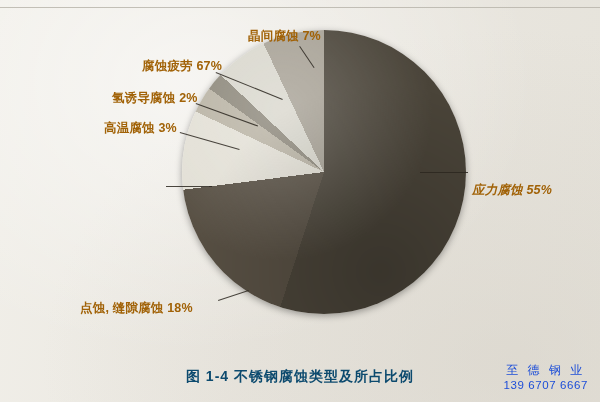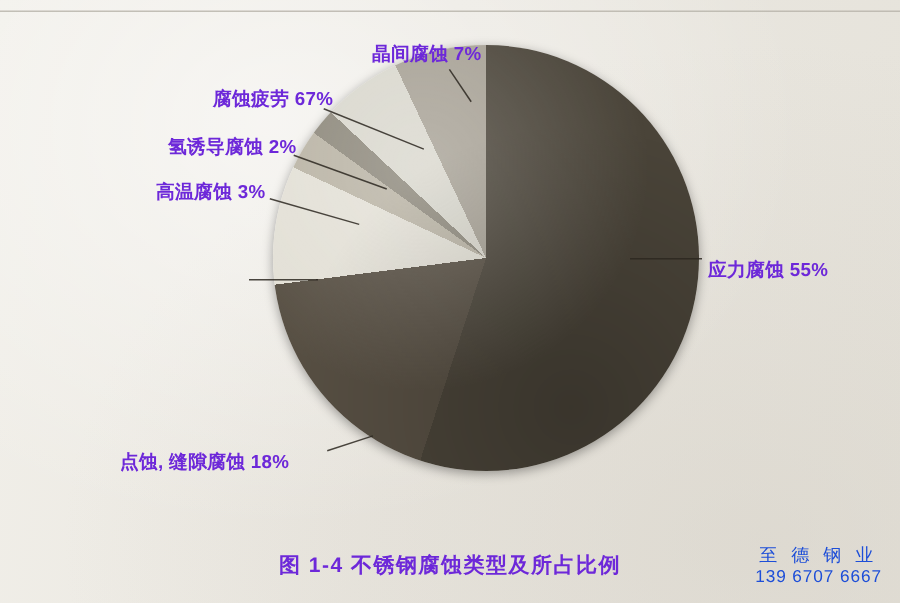--- a/index.html
+++ b/index.html
@@ -57,41 +57,41 @@
     inset: 0;
     border-radius: 50%;
     background:
       radial-gradient(circle at 35% 28%, rgba(255,255,255,0.22), rgba(255,255,255,0) 55%),
       radial-gradient(circle at 70% 85%, rgba(0,0,0,0.22), rgba(0,0,0,0) 60%);
     pointer-events: none;
   }
   .label {
     position: absolute;
     font-size: 12.5px;
-    color: #6d28d9;
+    color: #a16207;
     white-space: nowrap;
     font-weight: 700;
     letter-spacing: 0.2px;
   }
   .leader {
     position: absolute;
     background: #2b2720;
     height: 1px;
     transform-origin: 0 0;
     opacity: 0.85;
   }
   .caption {
     position: absolute;
     left: 0;
     right: 0;
     top: 368px;
     text-align: center;
     font-size: 14px;
     font-weight: 700;
-    color: #6d28d9;
+    color: #0c4a6e;
     letter-spacing: 1px;
   }
   .watermark {
     position: absolute;
     right: 12px;
     bottom: 8px;
     text-align: center;
     color: #1d4ed8;
     line-height: 1.35;
   }
@@ -129,21 +129,21 @@
 
   <div class="label" style="left:142px; top:58px;">腐蚀疲劳 67%</div>
 
   <div class="label" style="left:112px; top:90px;">氢诱导腐蚀 2%</div>
 
   <div class="label" style="left:104px; top:120px;">高温腐蚀 3%</div>
 
 
   <div class="label" style="left:80px; top:300px;">点蚀, 缝隙腐蚀 18%</div>
 
-  <div class="label" style="left:472px; top:172px;">应力腐蚀 55%</div>
+  <div class="label" style="left:472px; top:182px;font-style:italic;">应力腐蚀 55%</div>
 
 </div>
 
 <div class="caption">图 1-4   不锈钢腐蚀类型及所占比例</div>
 
 <div class="watermark">
   <div class="wm-name">至 德 钢 业</div>
   <div class="wm-phone">139 6707 6667</div>
 </div>
 

